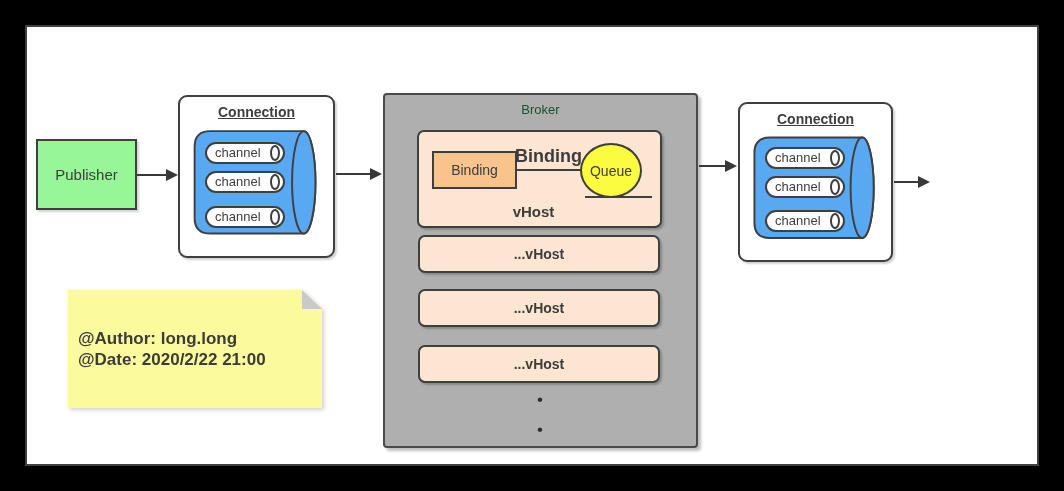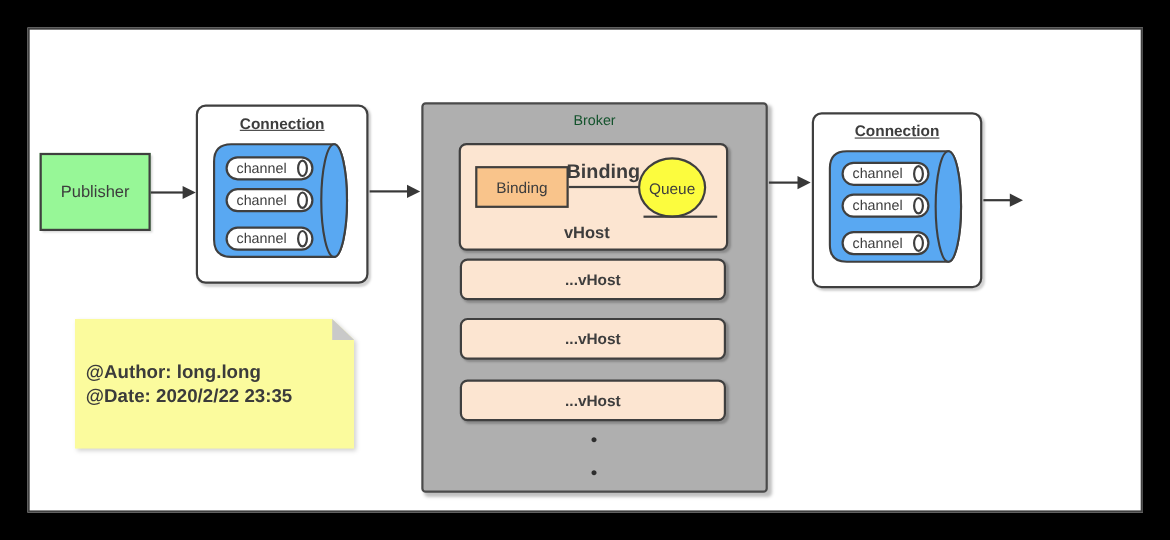--- a/index.html
+++ b/index.html
@@ -185,16 +185,16 @@
   </div>
 
 
   <div class="note">
     <svg width="254" height="118" viewBox="0 0 254 118">
       <polygon points="0,0 234,0 254,19 254,118 0,118" style="fill:var(--note-yellow)"></polygon>
       <polygon points="234,0 234,19 254,19" style="fill:var(--note-fold)"></polygon>
     </svg>
     <div class="note-text">
       <div>@Author: long.long</div>
-      <div>@Date: 2020/2/22 23:35</div>
+      <div>@Date: 2020/2/22 21:00</div>
     </div>
   </div>
 </div>
 
 </body></html>

